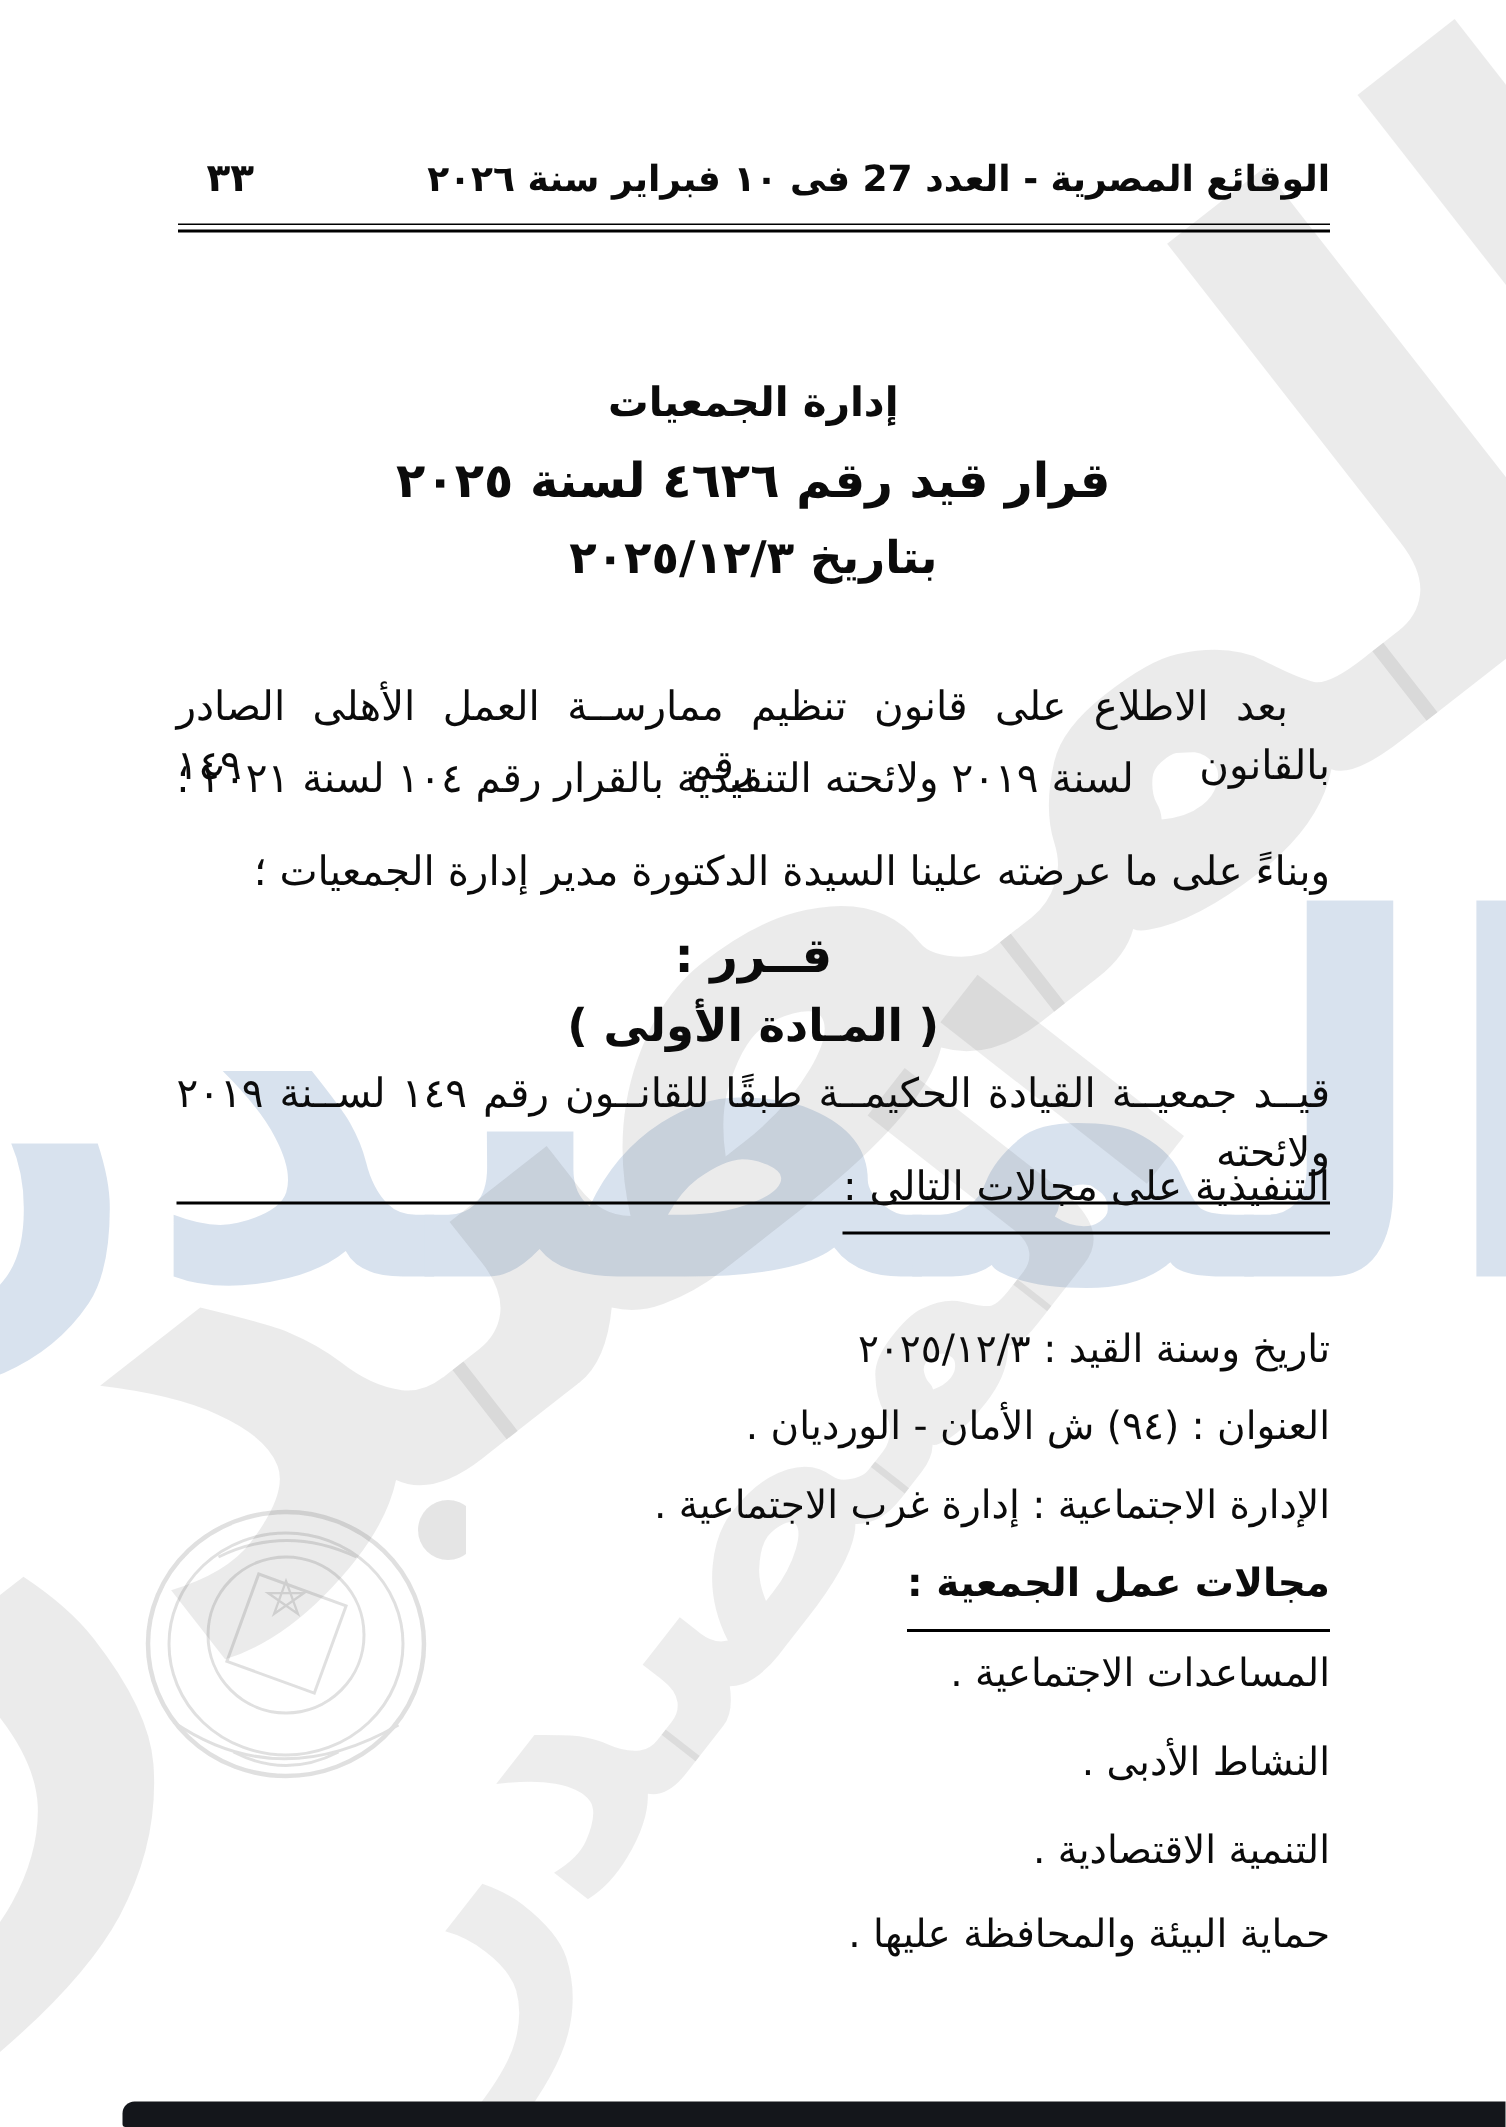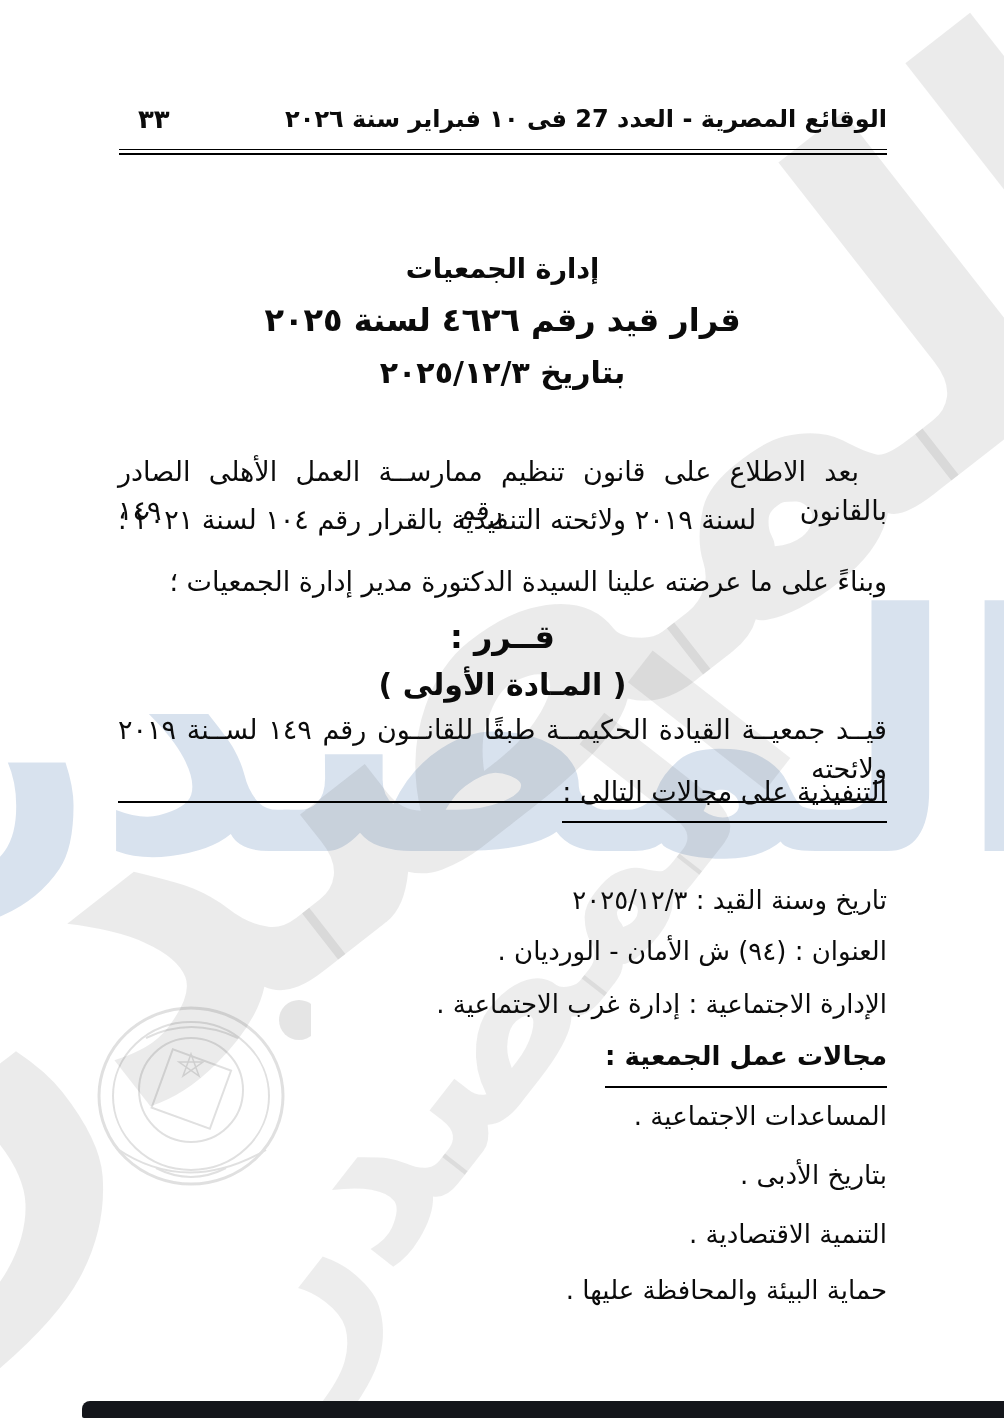--- a/index.html
+++ b/index.html
@@ -129,18 +129,18 @@
     </div>
 
     <div class="blk r reg2">تاريخ وسنة القيد : ٢٠٢٥/١٢/٣</div>
     <div class="blk r reg3">العنوان : (٩٤) ش الأمان - الورديان .</div>
     <div class="blk r reg4">الإدارة الاجتماعية : إدارة غرب الاجتماعية .</div>
 
     <div class="blk r fields-h">
       <span class="u-span">مجالات عمل الجمعية :</span>
     </div>
     <div class="blk r item0">المساعدات الاجتماعية .</div>
-    <div class="blk r item1">بتاريخ الأدبى .</div>
+    <div class="blk r item1">النشاط الأدبى .</div>
     <div class="blk r item2">التنمية الاقتصادية .</div>
     <div class="blk r item3">حماية البيئة والمحافظة عليها .</div>
 
   </div>
 </div>
 
 </body></html>

